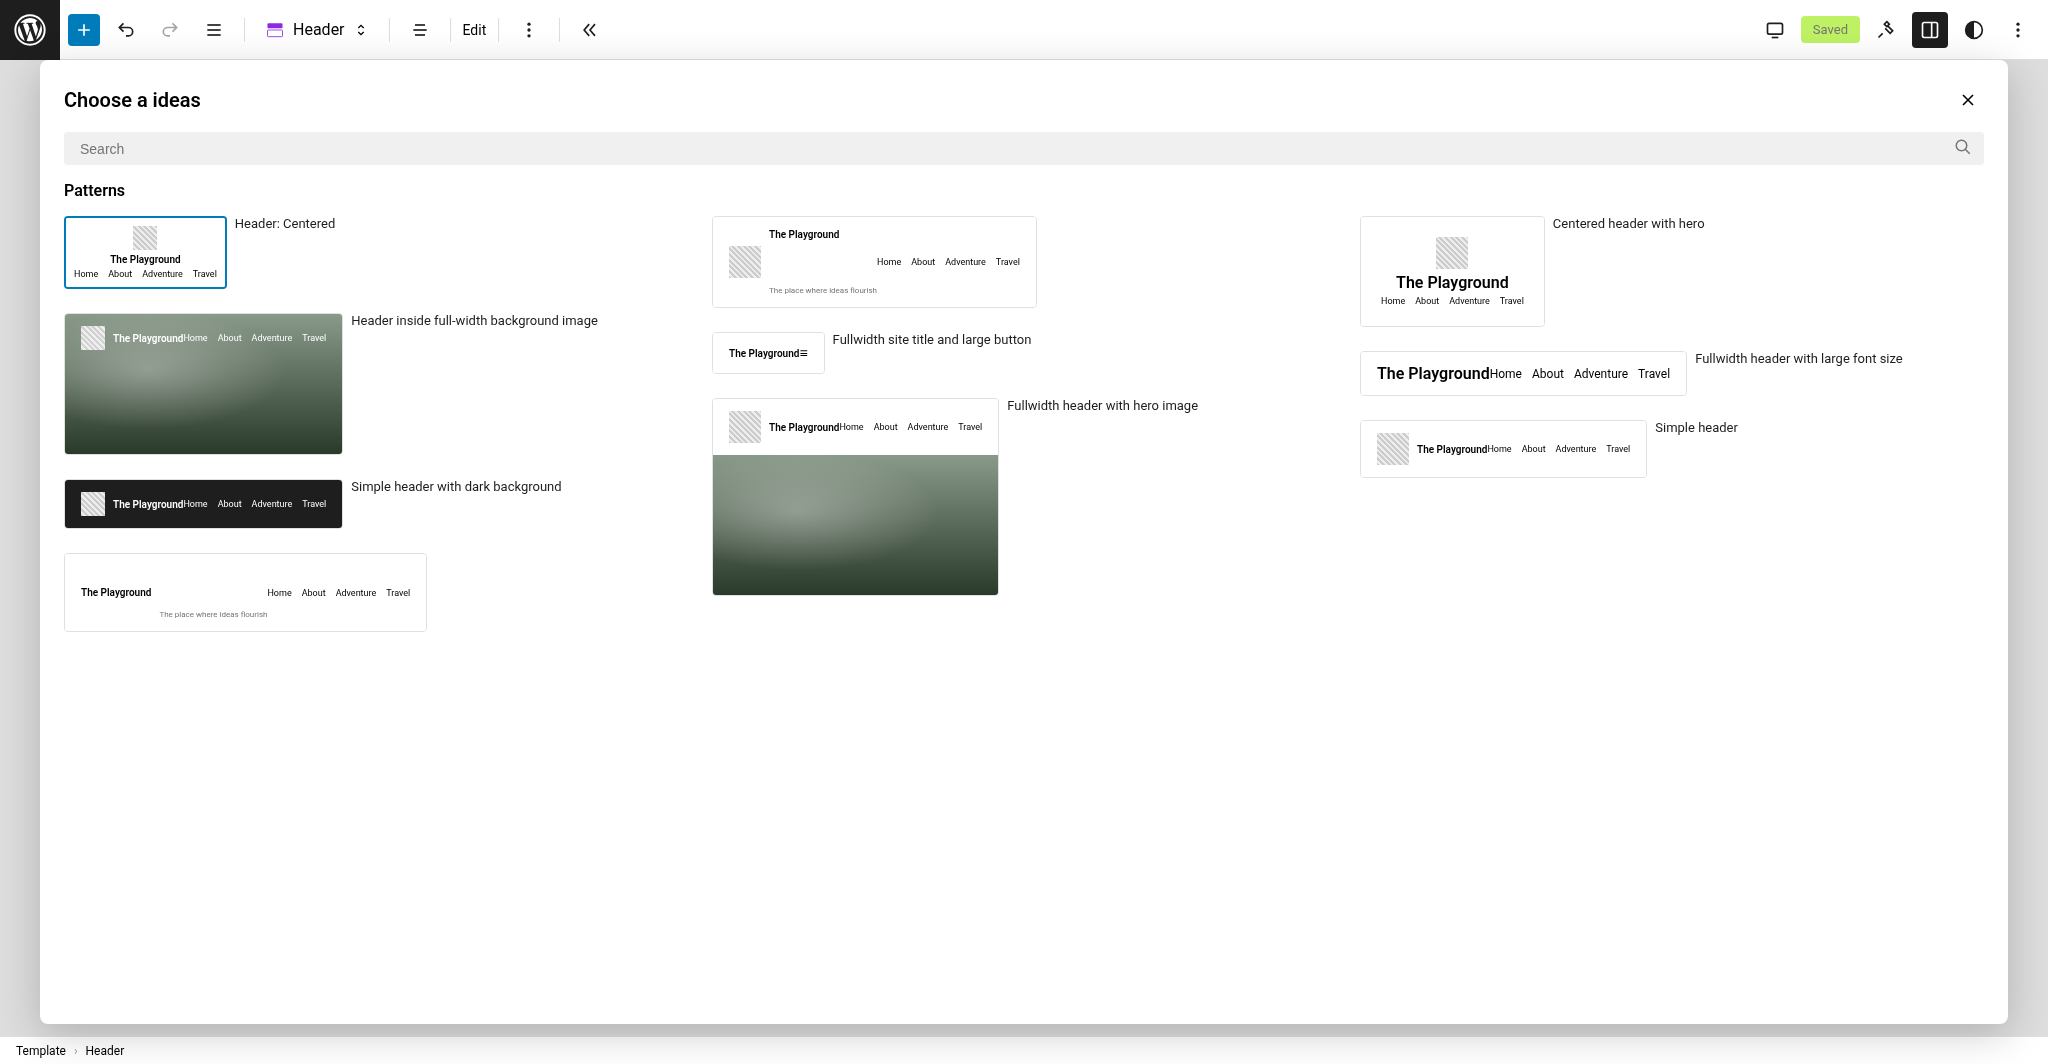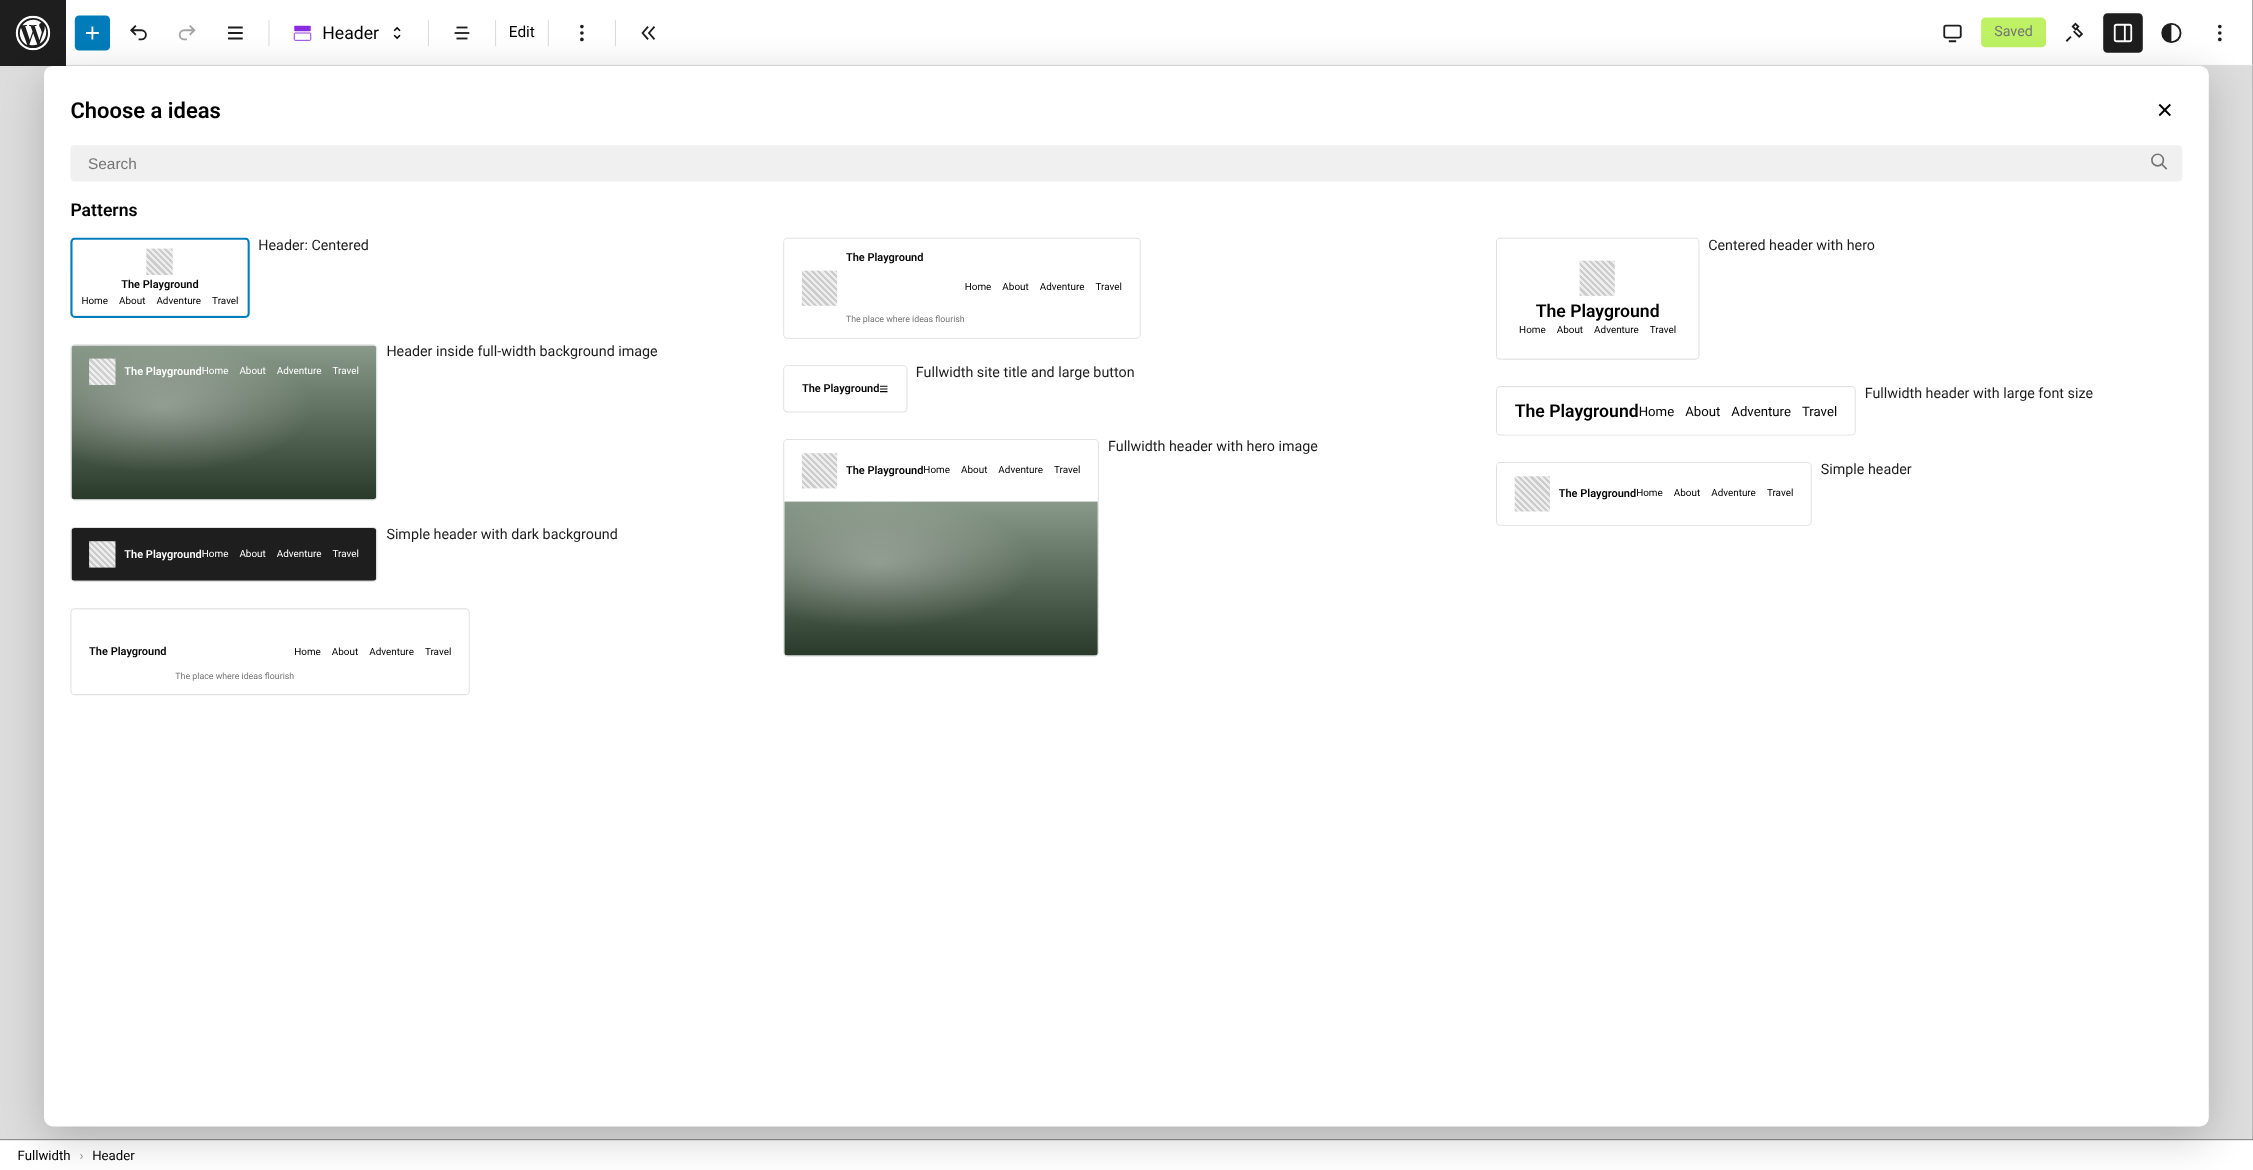--- a/index.html
+++ b/index.html
@@ -360,16 +360,16 @@
           </div>
         </div>
         <div class="pattern-label">Simple header</div>
       </div>
     </div>
 
   </div>
 </div>
 
 <div class="breadcrumb">
-  <span>Fullwidth</span>
+  <span>Template</span>
   <span class="breadcrumb-sep">›</span>
   <span>Header</span>
 </div>
 
 </body></html>

